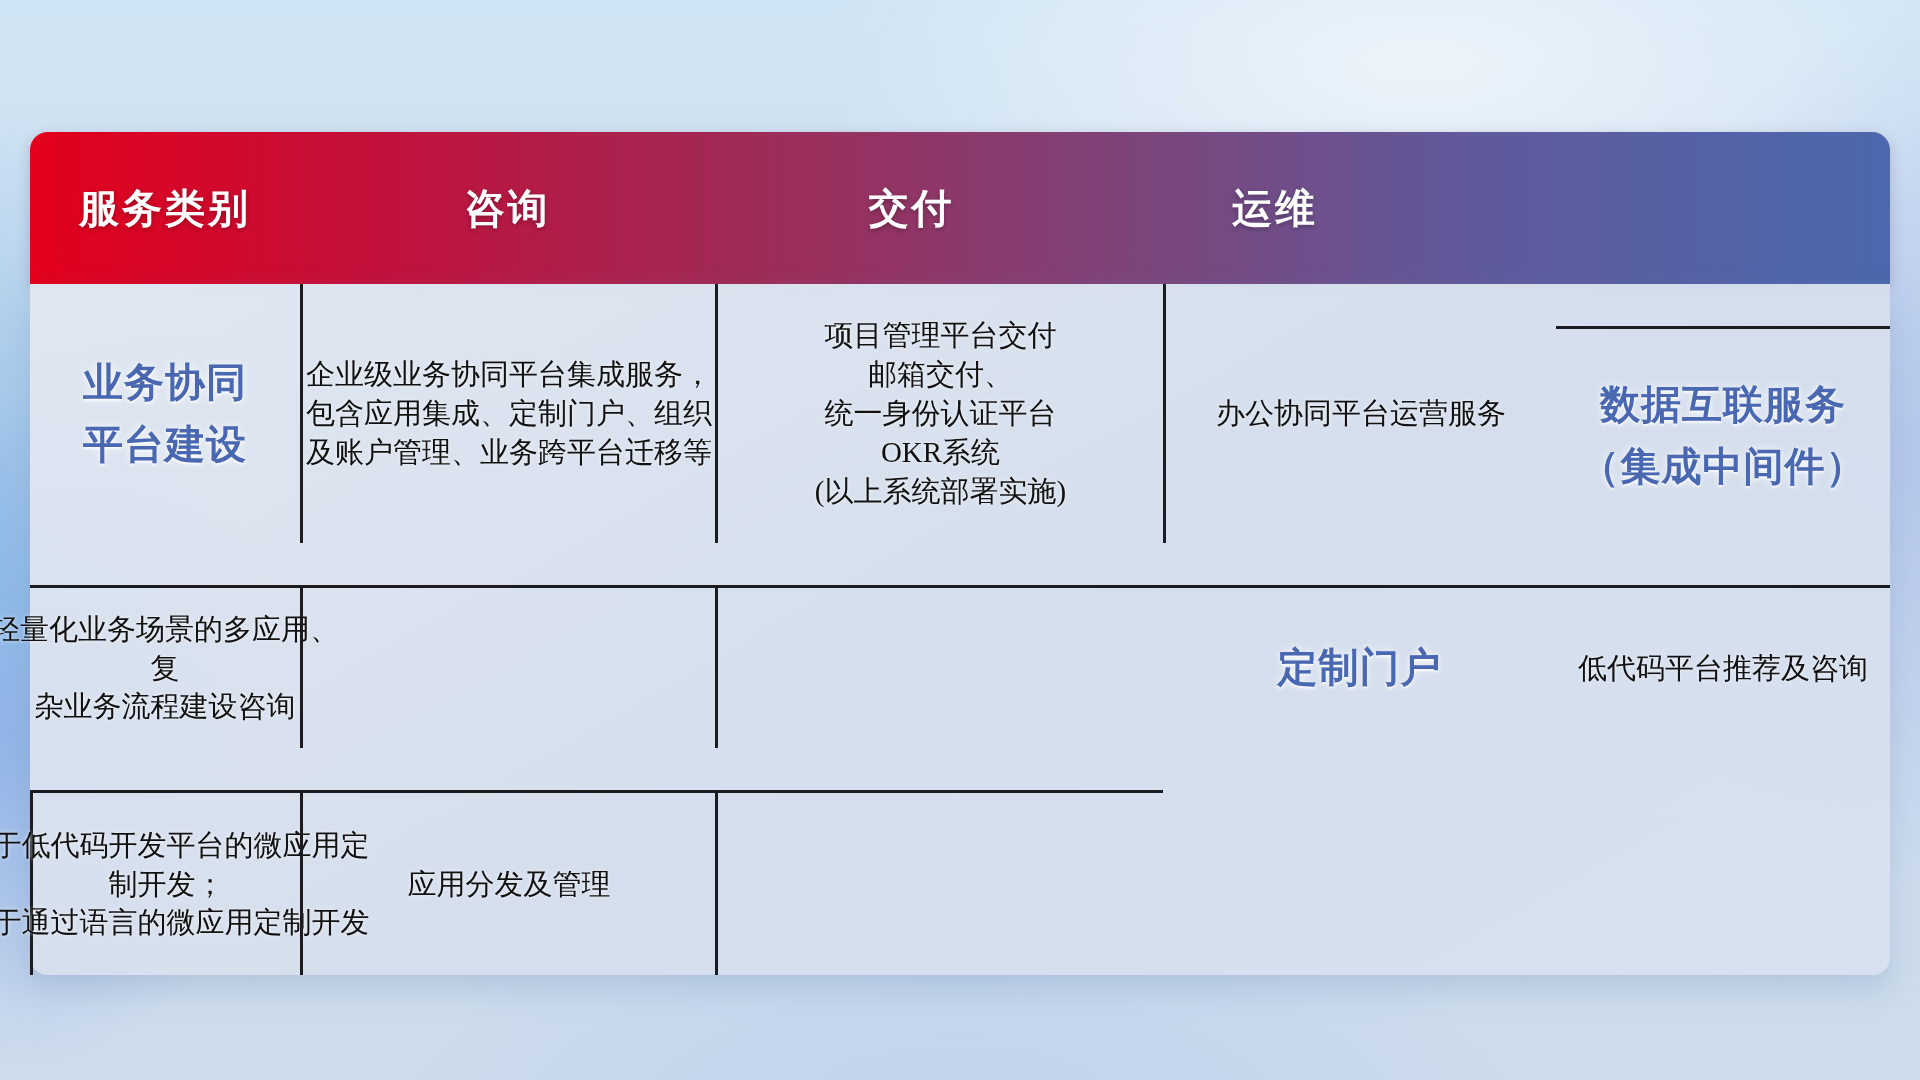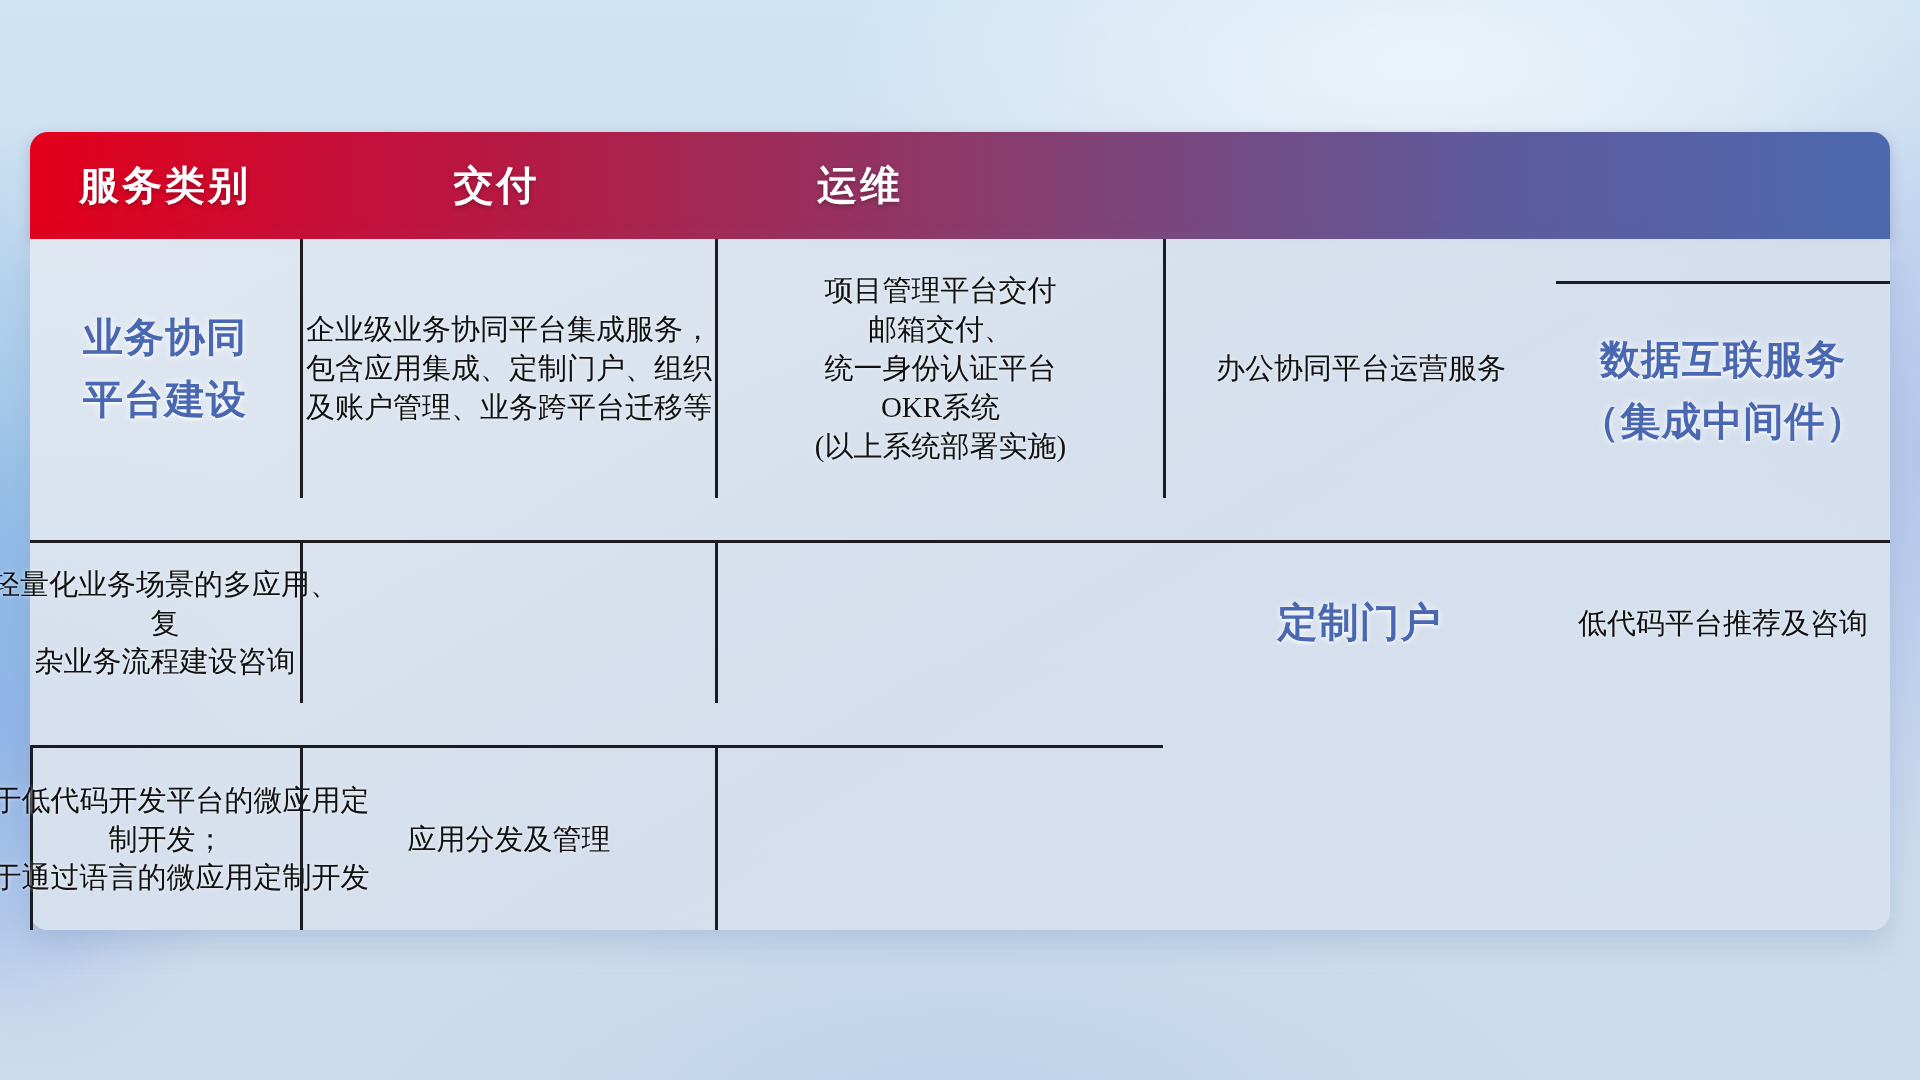--- a/index.html
+++ b/index.html
@@ -10,21 +10,21 @@
     background-image:
       radial-gradient(1000px 420px at 74% 6%, rgba(255,255,255,0.60), rgba(255,255,255,0) 60%),
       radial-gradient(480px 760px at -2% 52%, rgba(119,176,229,0.75), rgba(119,176,229,0) 60%),
       radial-gradient(420px 560px at 1% 68%, rgba(133,156,230,0.55), rgba(133,156,230,0) 60%),
       radial-gradient(520px 720px at 101% 42%, rgba(158,177,232,0.55), rgba(158,177,232,0) 62%),
       radial-gradient(900px 380px at 50% 103%, rgba(173,199,235,0.45), rgba(173,199,235,0) 65%),
       linear-gradient(180deg,#cfe4f4 0%, #cfe0f0 30%, #cddcec 100%);
   }
   .table{position:absolute;left:30px;top:132px;width:1860px;}
   .thead{
-    display:flex;height:107px;
+    display:flex;height:152px;
     border-radius:18px 18px 0 0;
     background:linear-gradient(90deg,#e3001b 0%, #c3103a 18%, #a02a56 38%, #7f4378 58%, #5f5a9c 78%, #4c68ae 100%);
     box-shadow:0 4px 14px rgba(80,40,80,0.22);
   }
   .th{
     display:flex;align-items:center;justify-content:center;
     color:#ffffff;font-size:40px;font-weight:bold;letter-spacing:3px;
     text-shadow:0 2px 5px rgba(0,0,0,0.28);
   }
   .w1{width:270px}.w2{width:415px}.w3{width:448px}.w4{width:393px}.w5{width:334px}
@@ -51,20 +51,21 @@
     text-shadow:0 0 8px rgba(255,255,255,0.95), 0 2px 2px rgba(255,255,255,0.7);
   }
 </style>
 </head>
 <body>
 
 <div class="table">
 
   <div class="thead">
     <div class="th w1">服务类别</div>
+    <div class="th w2">咨询</div>
     <div class="th w4">交付</div>
     <div class="th w5">运维</div>
   </div>
 
   <div class="tbody">
 
     <div class="td category">业务协同
 平台建设</div>
     <div class="td vline">企业级业务协同平台集成服务，
 包含应用集成、定制门户、组织

